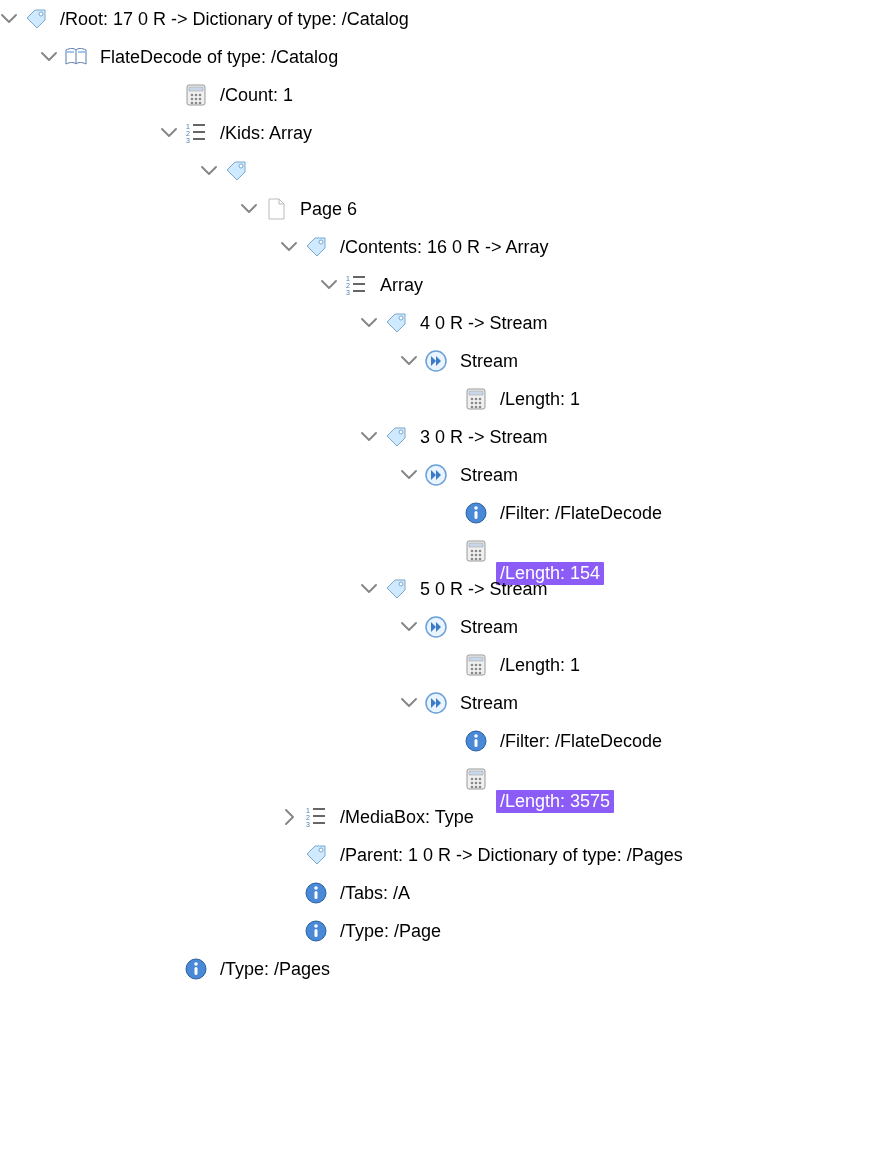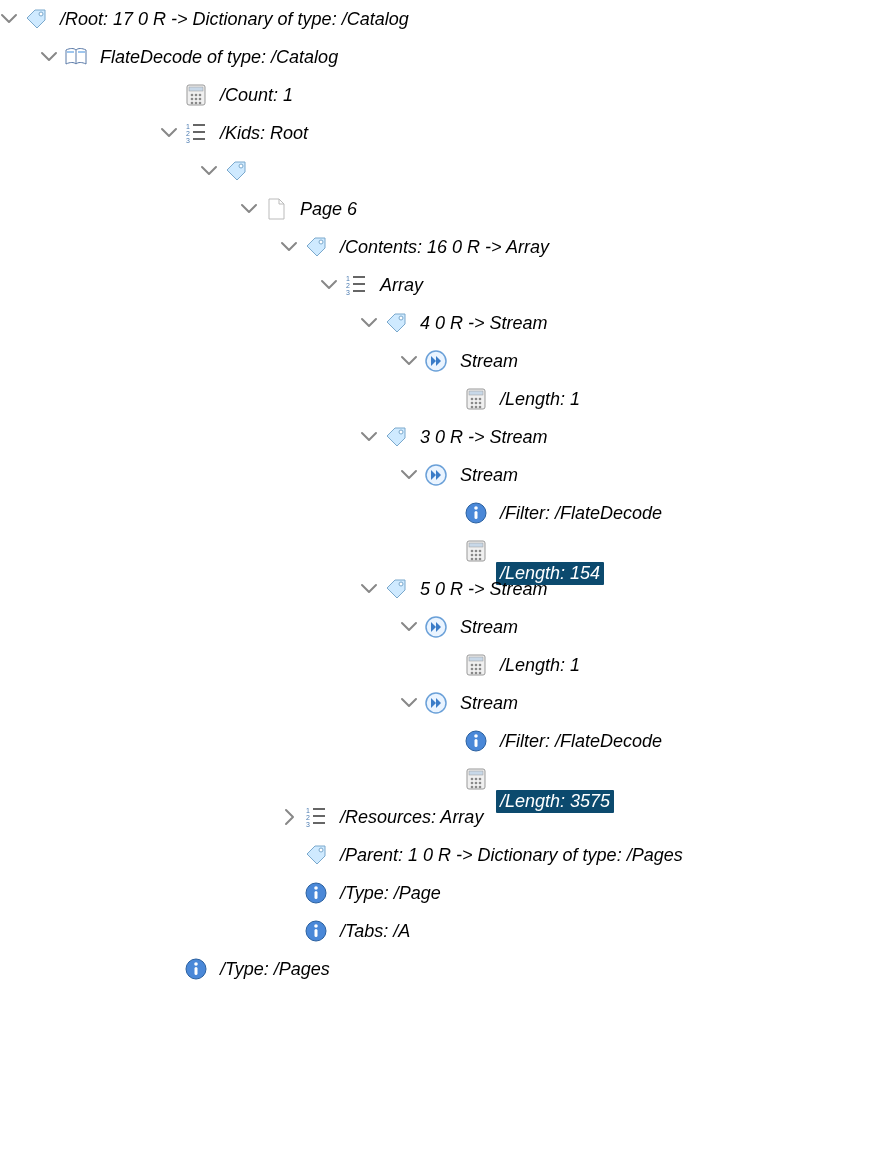--- a/index.html
+++ b/index.html
@@ -47,24 +47,23 @@
     width: 24px;
     height: 24px;
     margin-right: 8px;
     flex-shrink: 0;
     display: flex;
     align-items: center;
     justify-content: center;
   }
   .label {
     padding: 1px 4px;
-    font-style: italic;
   }
   .label.selected {
-    background: #0c4a6e;
+    background: #8b5cf6;
     color: #ffffff;
     border-radius: 1px;
     margin-top: 44px;
   }
   svg { display: block; }
 </style>
 </head>
 <body>
 
 <svg width="0" height="0" style="position:absolute">
@@ -194,21 +193,21 @@
                       <span class="toggle">
                           <svg width="18" height="18">
                             <use href="#chev-down"></use>
                           </svg>
                         </span>
                       <span class="icon">
                           <svg width="24" height="24">
                             <use href="#icon-array"></use>
                           </svg>
                         </span>
-                      <span class="label">/Kids: Root</span>
+                      <span class="label">/Kids: Array</span>
                     </div>
                     <ul>
 
                       <li class="node">
                         <div class="row">
                           <span class="toggle">
                               <svg width="18" height="18">
                                 <use href="#chev-down"></use>
                               </svg>
                             </span>
@@ -470,21 +469,21 @@
                                   <span class="toggle">
                                       <svg width="18" height="18">
                                         <use href="#chev-right"></use>
                                       </svg>
                                     </span>
                                   <span class="icon">
                                       <svg width="24" height="24">
                                         <use href="#icon-array"></use>
                                       </svg>
                                     </span>
-                                  <span class="label">/Resources: Array</span>
+                                  <span class="label">/MediaBox: Type</span>
                                 </div>
                               </li>
 
                               <li class="node">
                                 <div class="row">
                                   <span class="toggle-spacer"></span>
                                   <span class="icon">
                                       <svg width="24" height="24">
                                         <use href="#icon-tag"></use>
                                       </svg>
@@ -496,33 +495,33 @@
 
 
                               <li class="node">
                                 <div class="row">
                                   <span class="toggle-spacer"></span>
                                   <span class="icon">
                                       <svg width="24" height="24">
                                         <use href="#icon-info"></use>
                                       </svg>
                                     </span>
-                                  <span class="label">/Type: /Page</span>
+                                  <span class="label">/Tabs: /A</span>
                                 </div>
                               </li>
 
                               <li class="node">
                                 <div class="row">
                                   <span class="toggle-spacer"></span>
                                   <span class="icon">
                                       <svg width="24" height="24">
                                         <use href="#icon-info"></use>
                                       </svg>
                                     </span>
-                                  <span class="label">/Tabs: /A</span>
+                                  <span class="label">/Type: /Page</span>
                                 </div>
                               </li>
                             </ul>
                           </li>
                         </ul>
                       </li>
                     </ul>
                   </li>
 
                   <li class="node">

